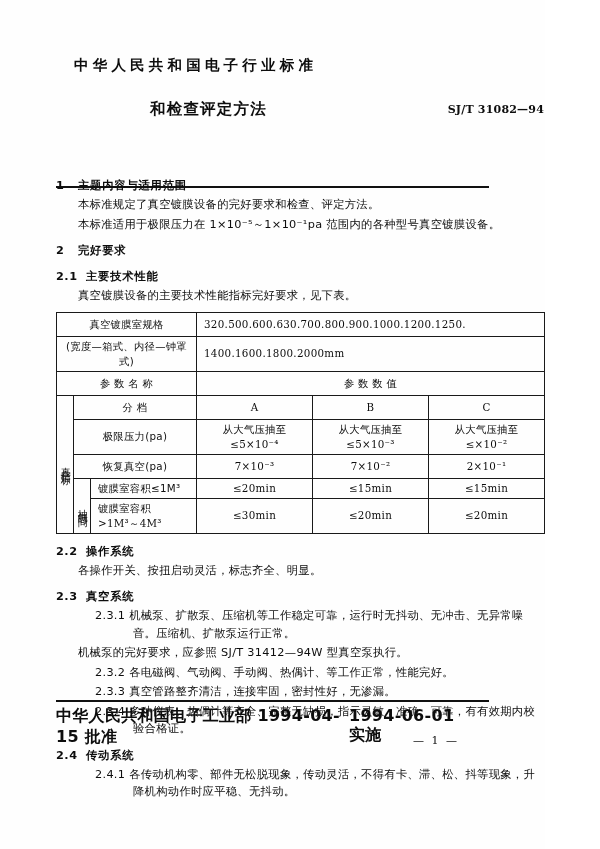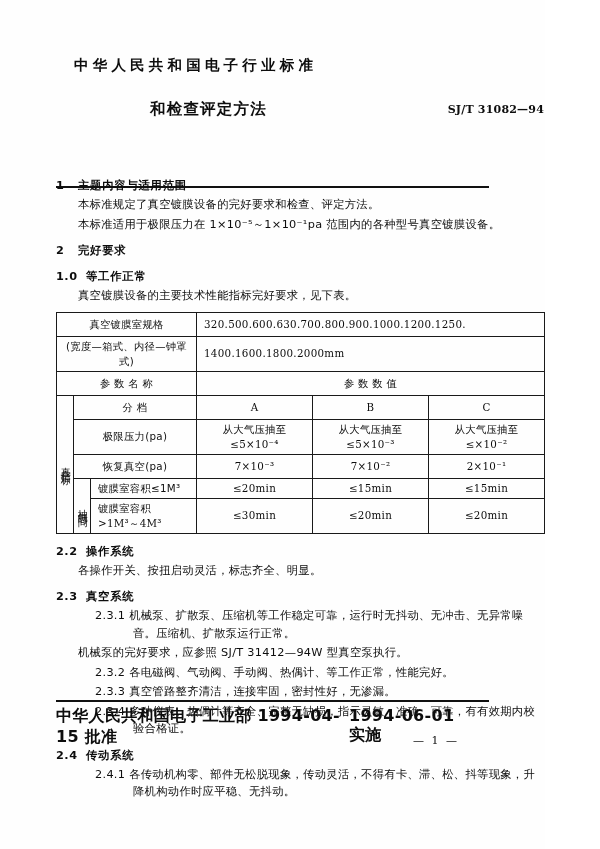--- a/index.html
+++ b/index.html
@@ -212,22 +212,22 @@
       </div>
       <div class="para">本标准规定了真空镀膜设备的完好要求和检查、评定方法。</div>
       <div class="para">本标准适用于极限压力在 1×10⁻⁵～1×10⁻¹pa 范围内的各种型号真空镀膜设备。</div>
 
       <div class="sec">
         <span class="num">2</span>
         <span class="head">完好要求</span>
       </div>
 
       <div class="sec">
-        <span class="num w2">1.0</span>
-        <span class="head">等工作正常</span>
+        <span class="num w2">2.1</span>
+        <span class="head">主要技术性能</span>
       </div>
       <div class="para">真空镀膜设备的主要技术性能指标完好要求，见下表。</div>
 
       <div class="tbl-wrap">
         <table class="spec">
           <colgroup>
             <col style="width:17px">
             <col style="width:17px">
             <col style="width:106px">
             <col style="width:116px">

